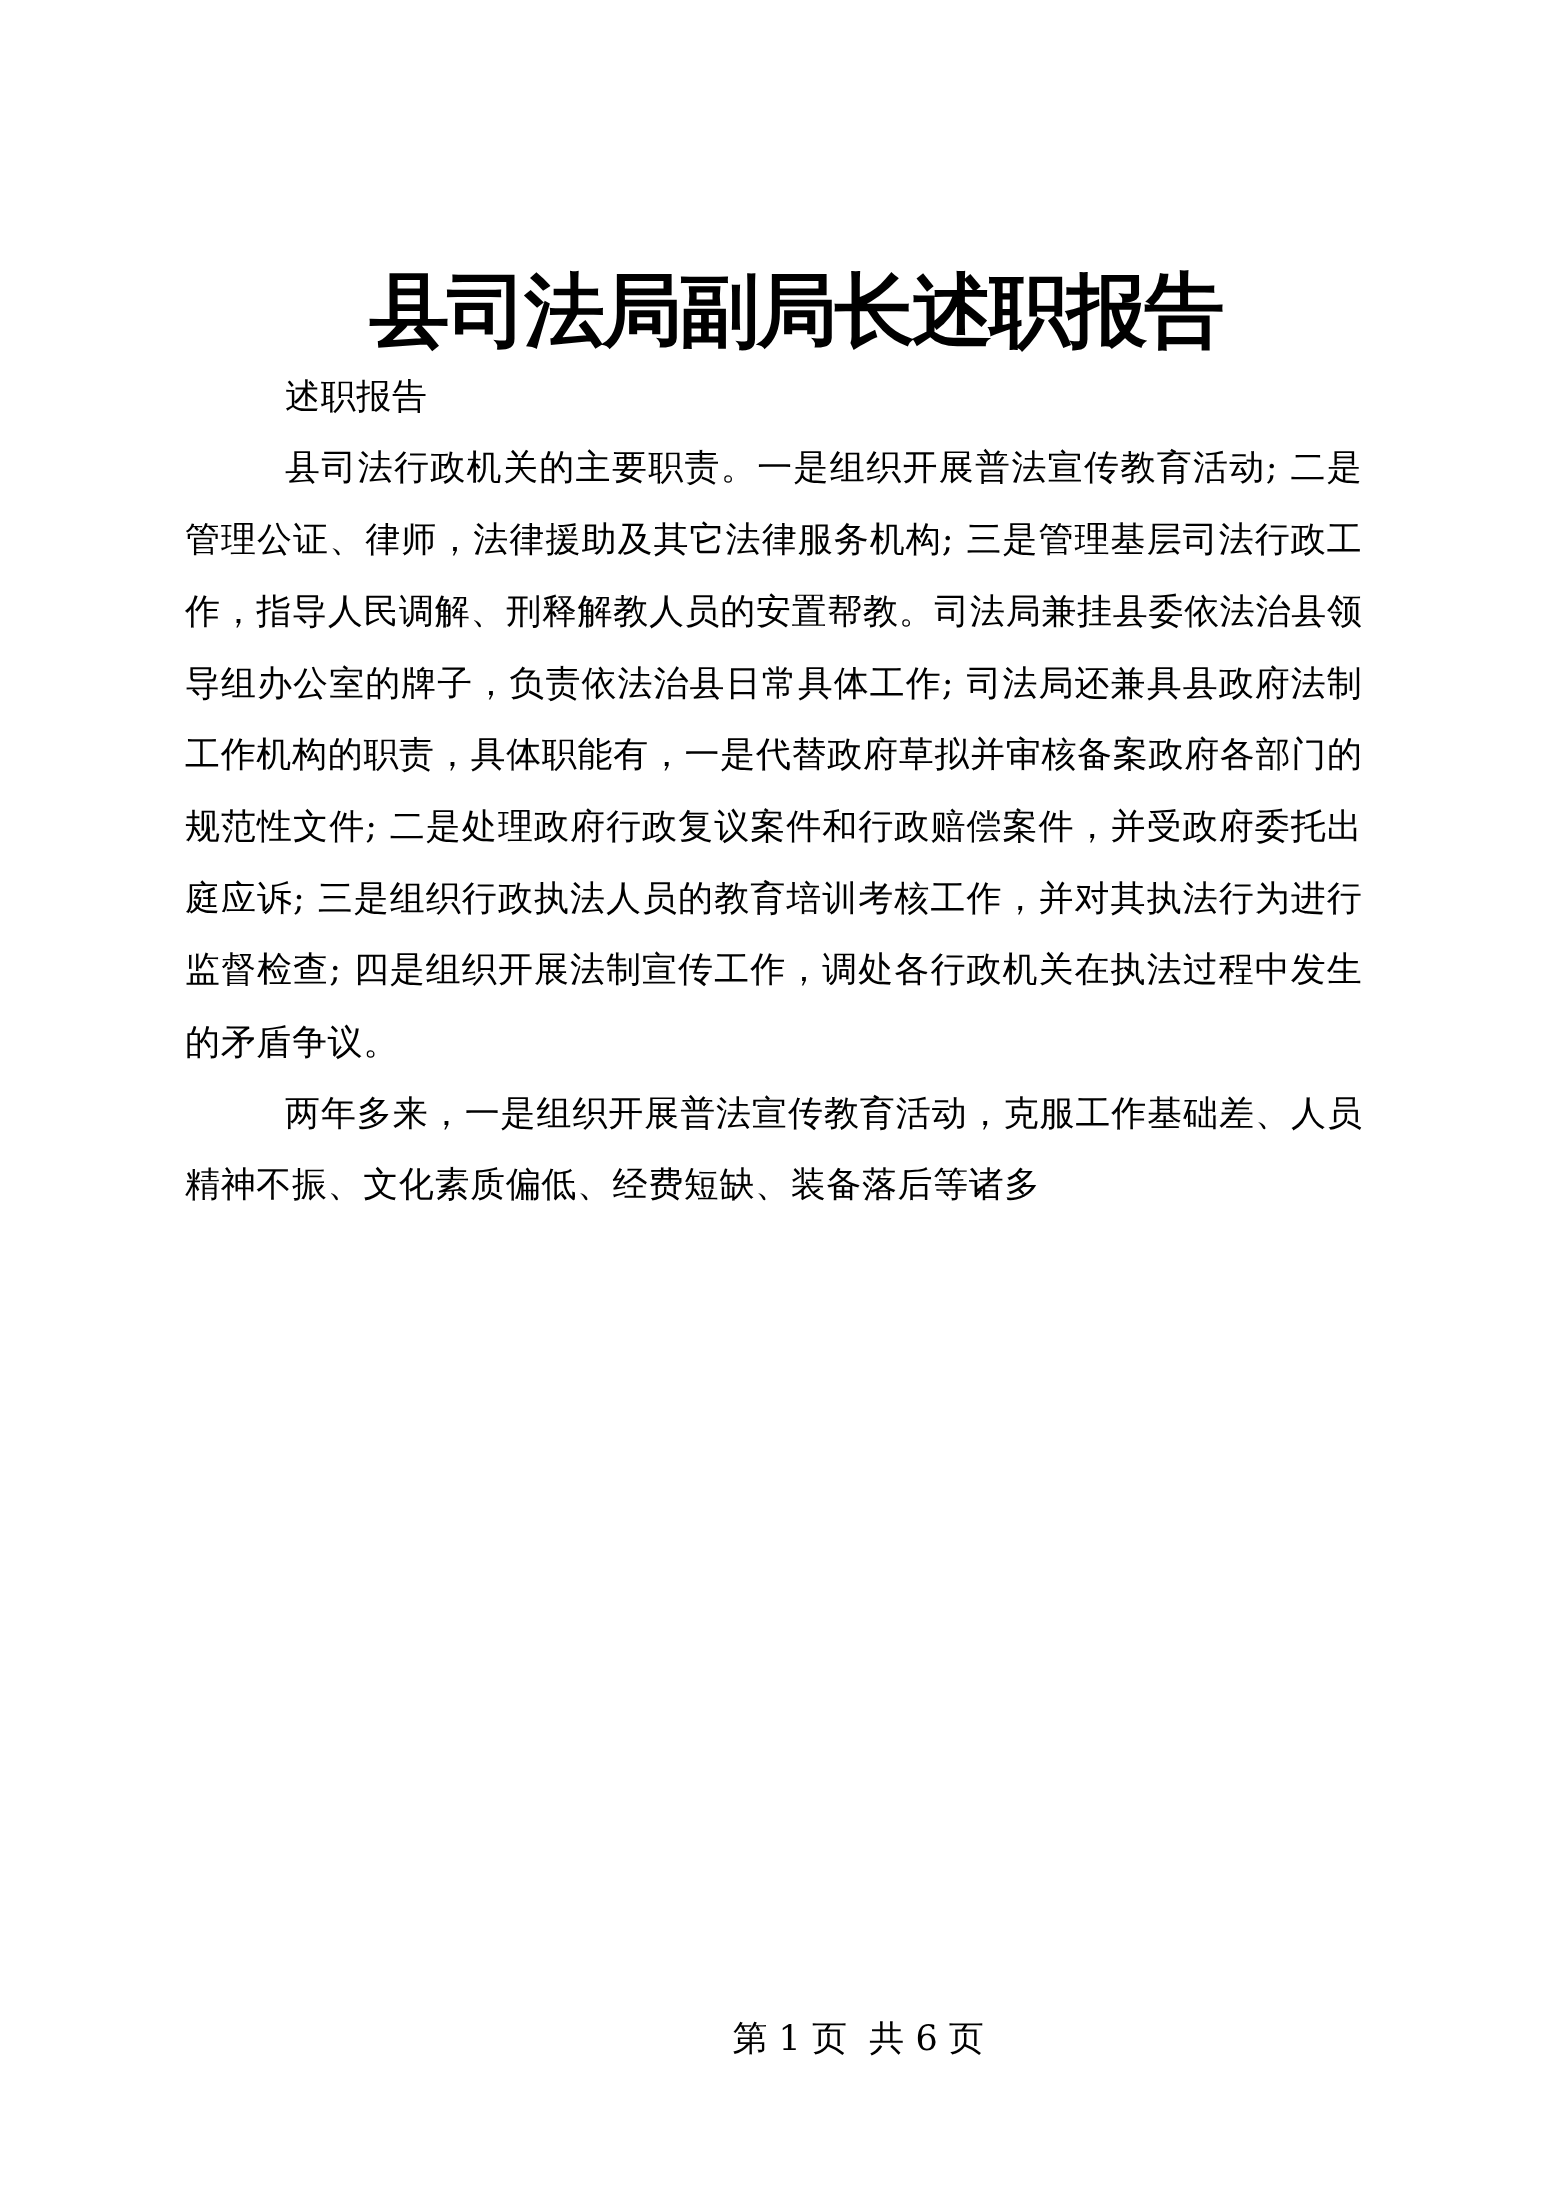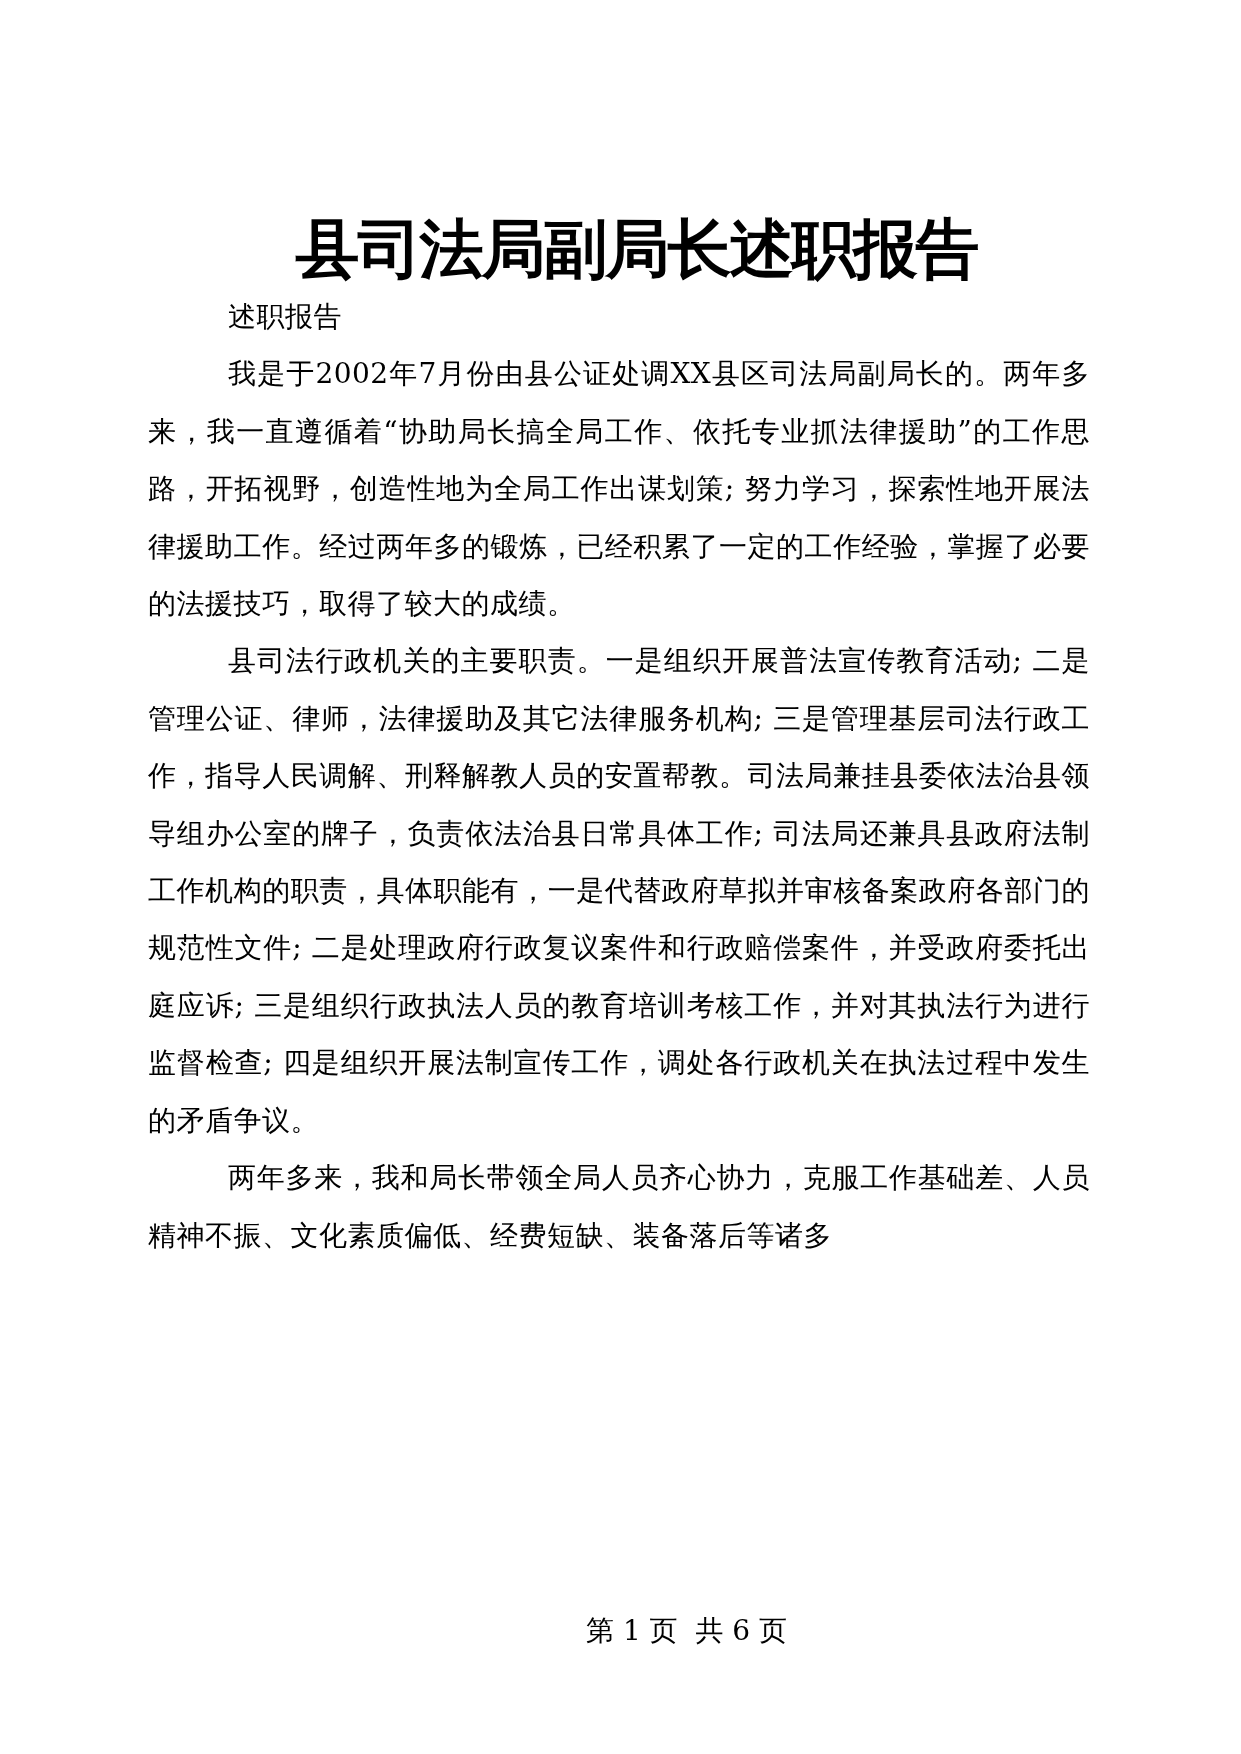--- a/index.html
+++ b/index.html
@@ -74,22 +74,21 @@
 </style>
 </head>
 <body>
 
 <div class="page">
 
   <h1 class="doc-title">县司法局副局长述职报告</h1>
 
   <div class="content">
     <p class="para">述职报告</p>
-    <p class="para">我是于2002年7月份由县公证处调XX县区司法局副局长的。两年多来，我一直遵循着“协助局长搞全局工作、依托专业抓法律援助”的工作思路，开拓视野，创造性地为全局工作出谋划策; 努力学习，探索性地开展法律援助工作。经过两年多的锻炼，已经积累了一定的工作经验，掌握了必要的法援技巧，取得了较大的成绩。</p>
     <p class="para">县司法行政机关的主要职责。一是组织开展普法宣传教育活动; 二是管理公证、律师，法律援助及其它法律服务机构; 三是管理基层司法行政工作，指导人民调解、刑释解教人员的安置帮教。司法局兼挂县委依法治县领导组办公室的牌子，负责依法治县日常具体工作; 司法局还兼具县政府法制工作机构的职责，具体职能有，一是代替政府草拟并审核备案政府各部门的规范性文件; 二是处理政府行政复议案件和行政赔偿案件，并受政府委托出庭应诉; 三是组织行政执法人员的教育培训考核工作，并对其执法行为进行监督检查; 四是组织开展法制宣传工作，调处各行政机关在执法过程中发生的矛盾争议。</p>
-    <p class="para">两年多来，我和局长带领全局人员齐心协力，克服工作基础差、人员精神不振、文化素质偏低、经费短缺、装备落后等诸多</p>
+    <p class="para">两年多来，一是组织开展普法宣传教育活动，克服工作基础差、人员精神不振、文化素质偏低、经费短缺、装备落后等诸多</p>
   </div>
 
   <div class="footer">
     <span class="footer-text">第 1 页  共 6 页</span>
   </div>
 
 </div>
 
 </body></html>

